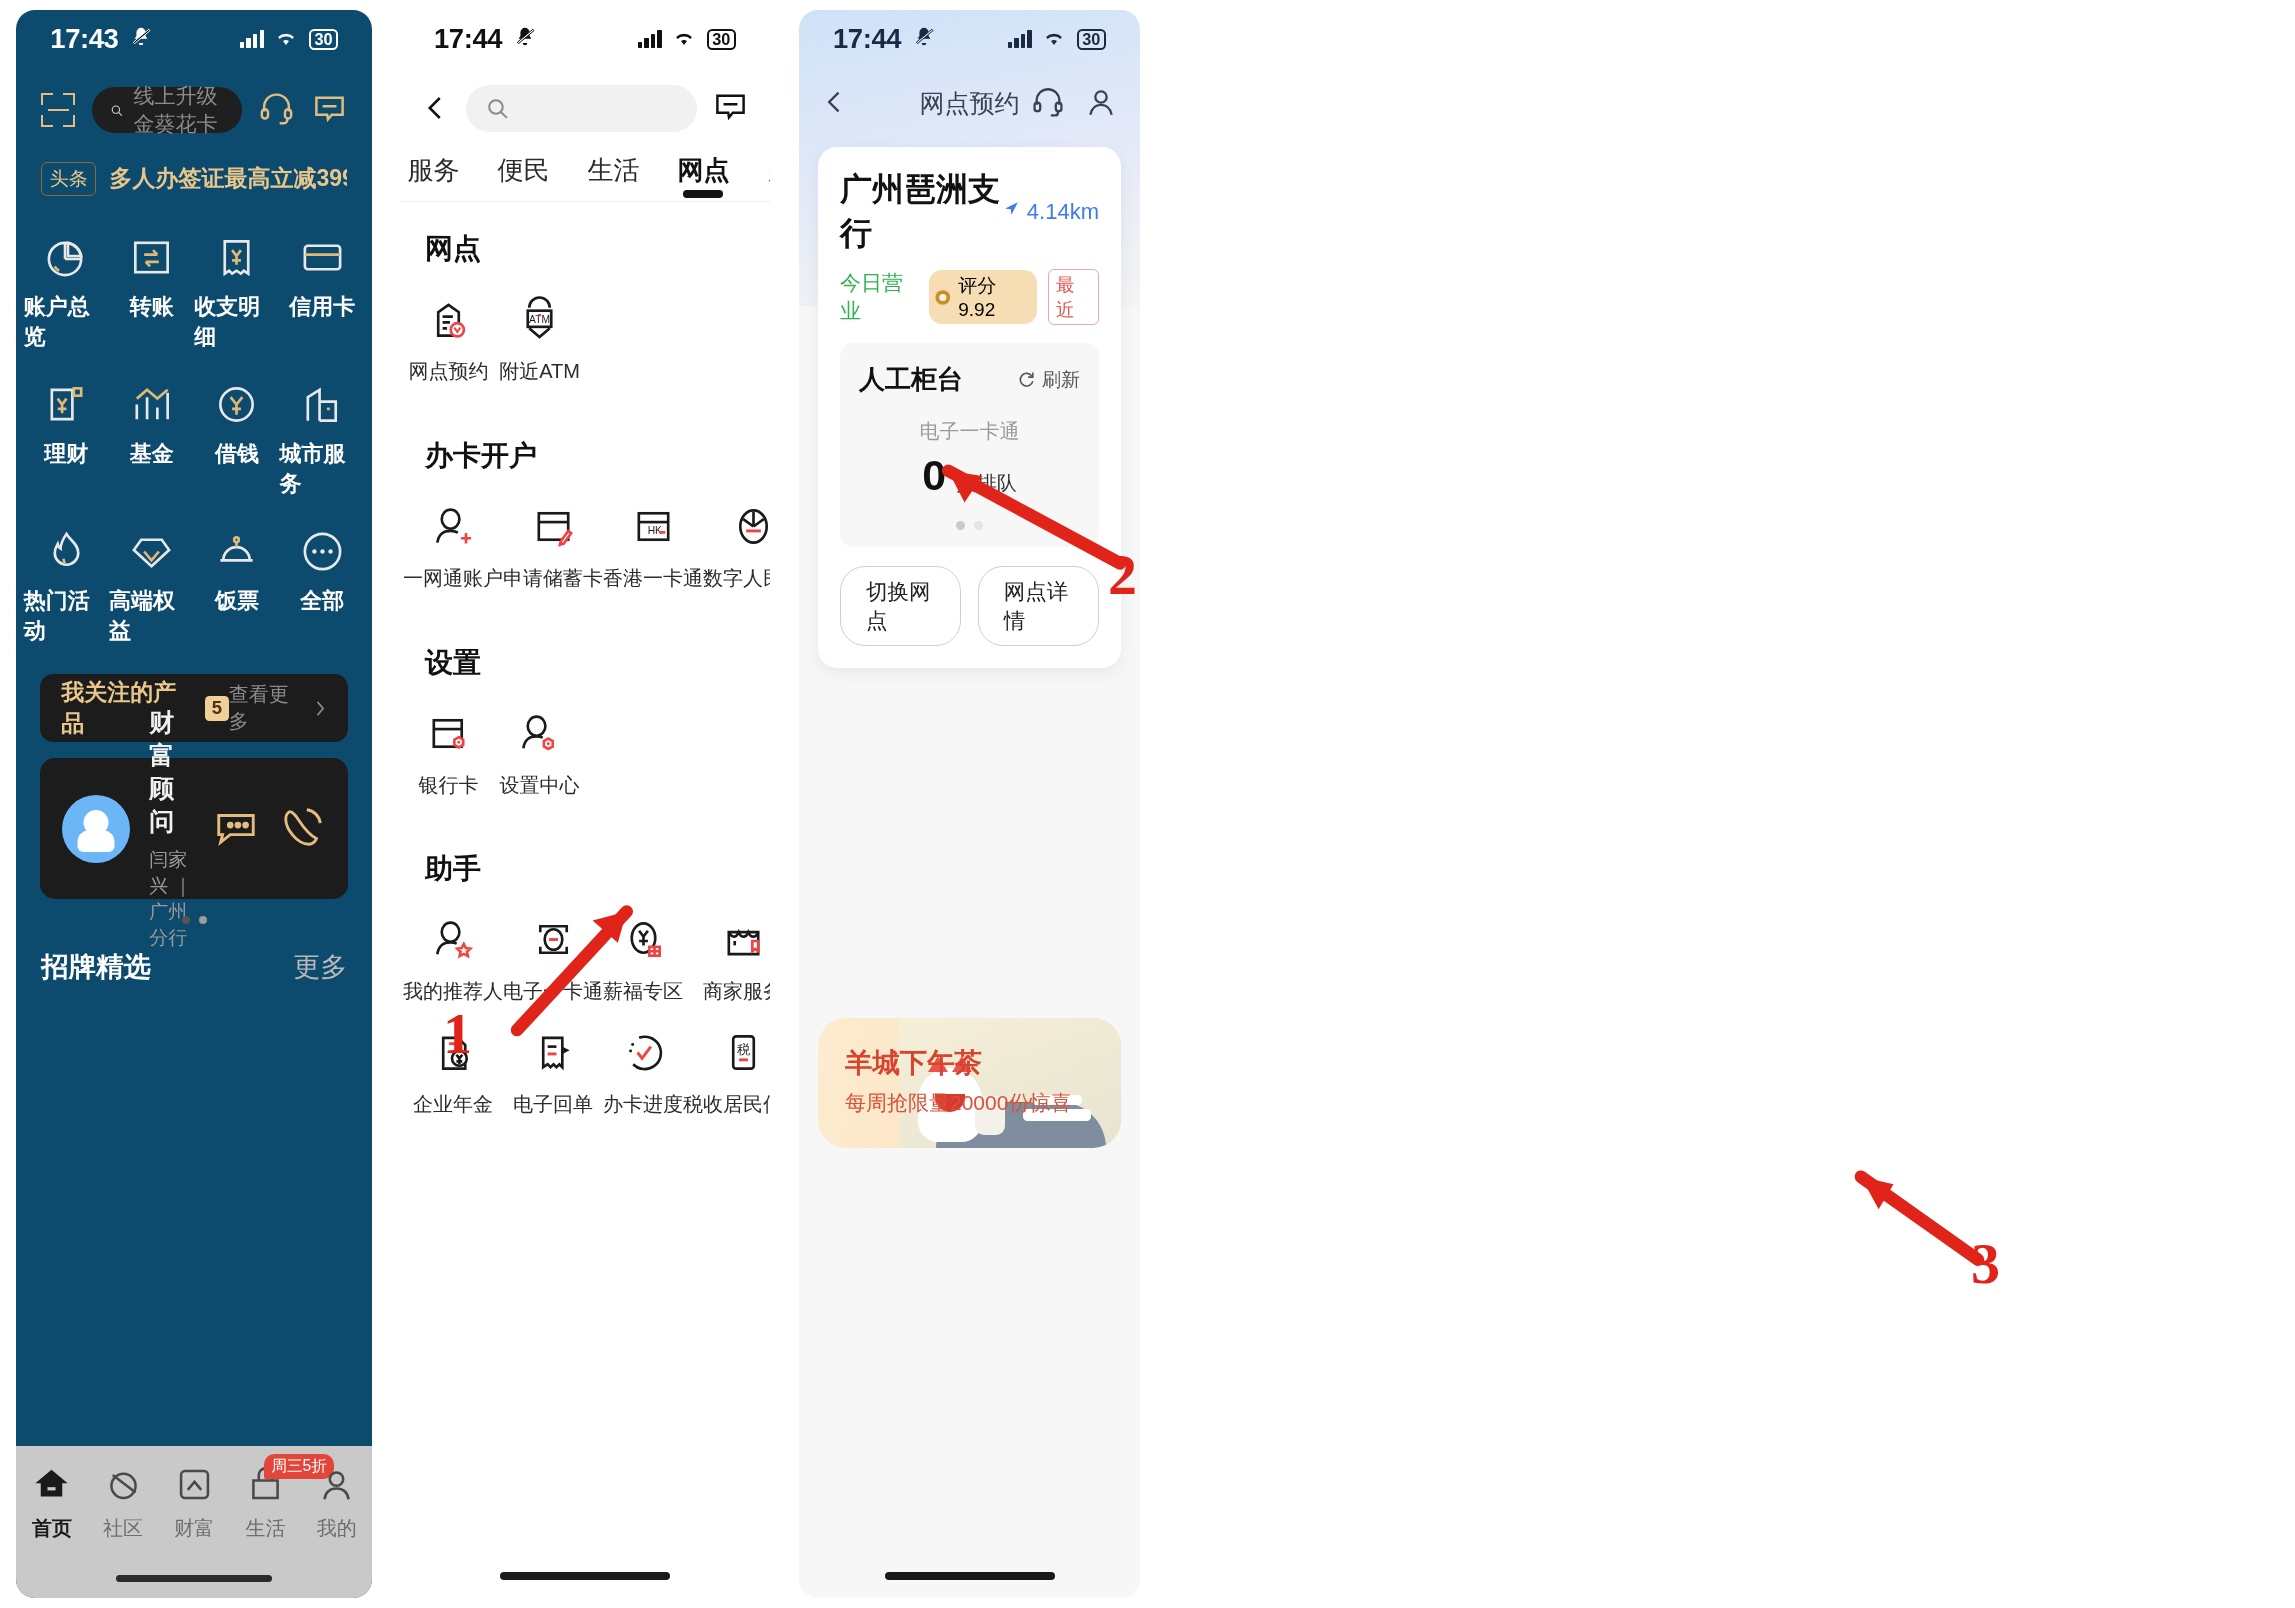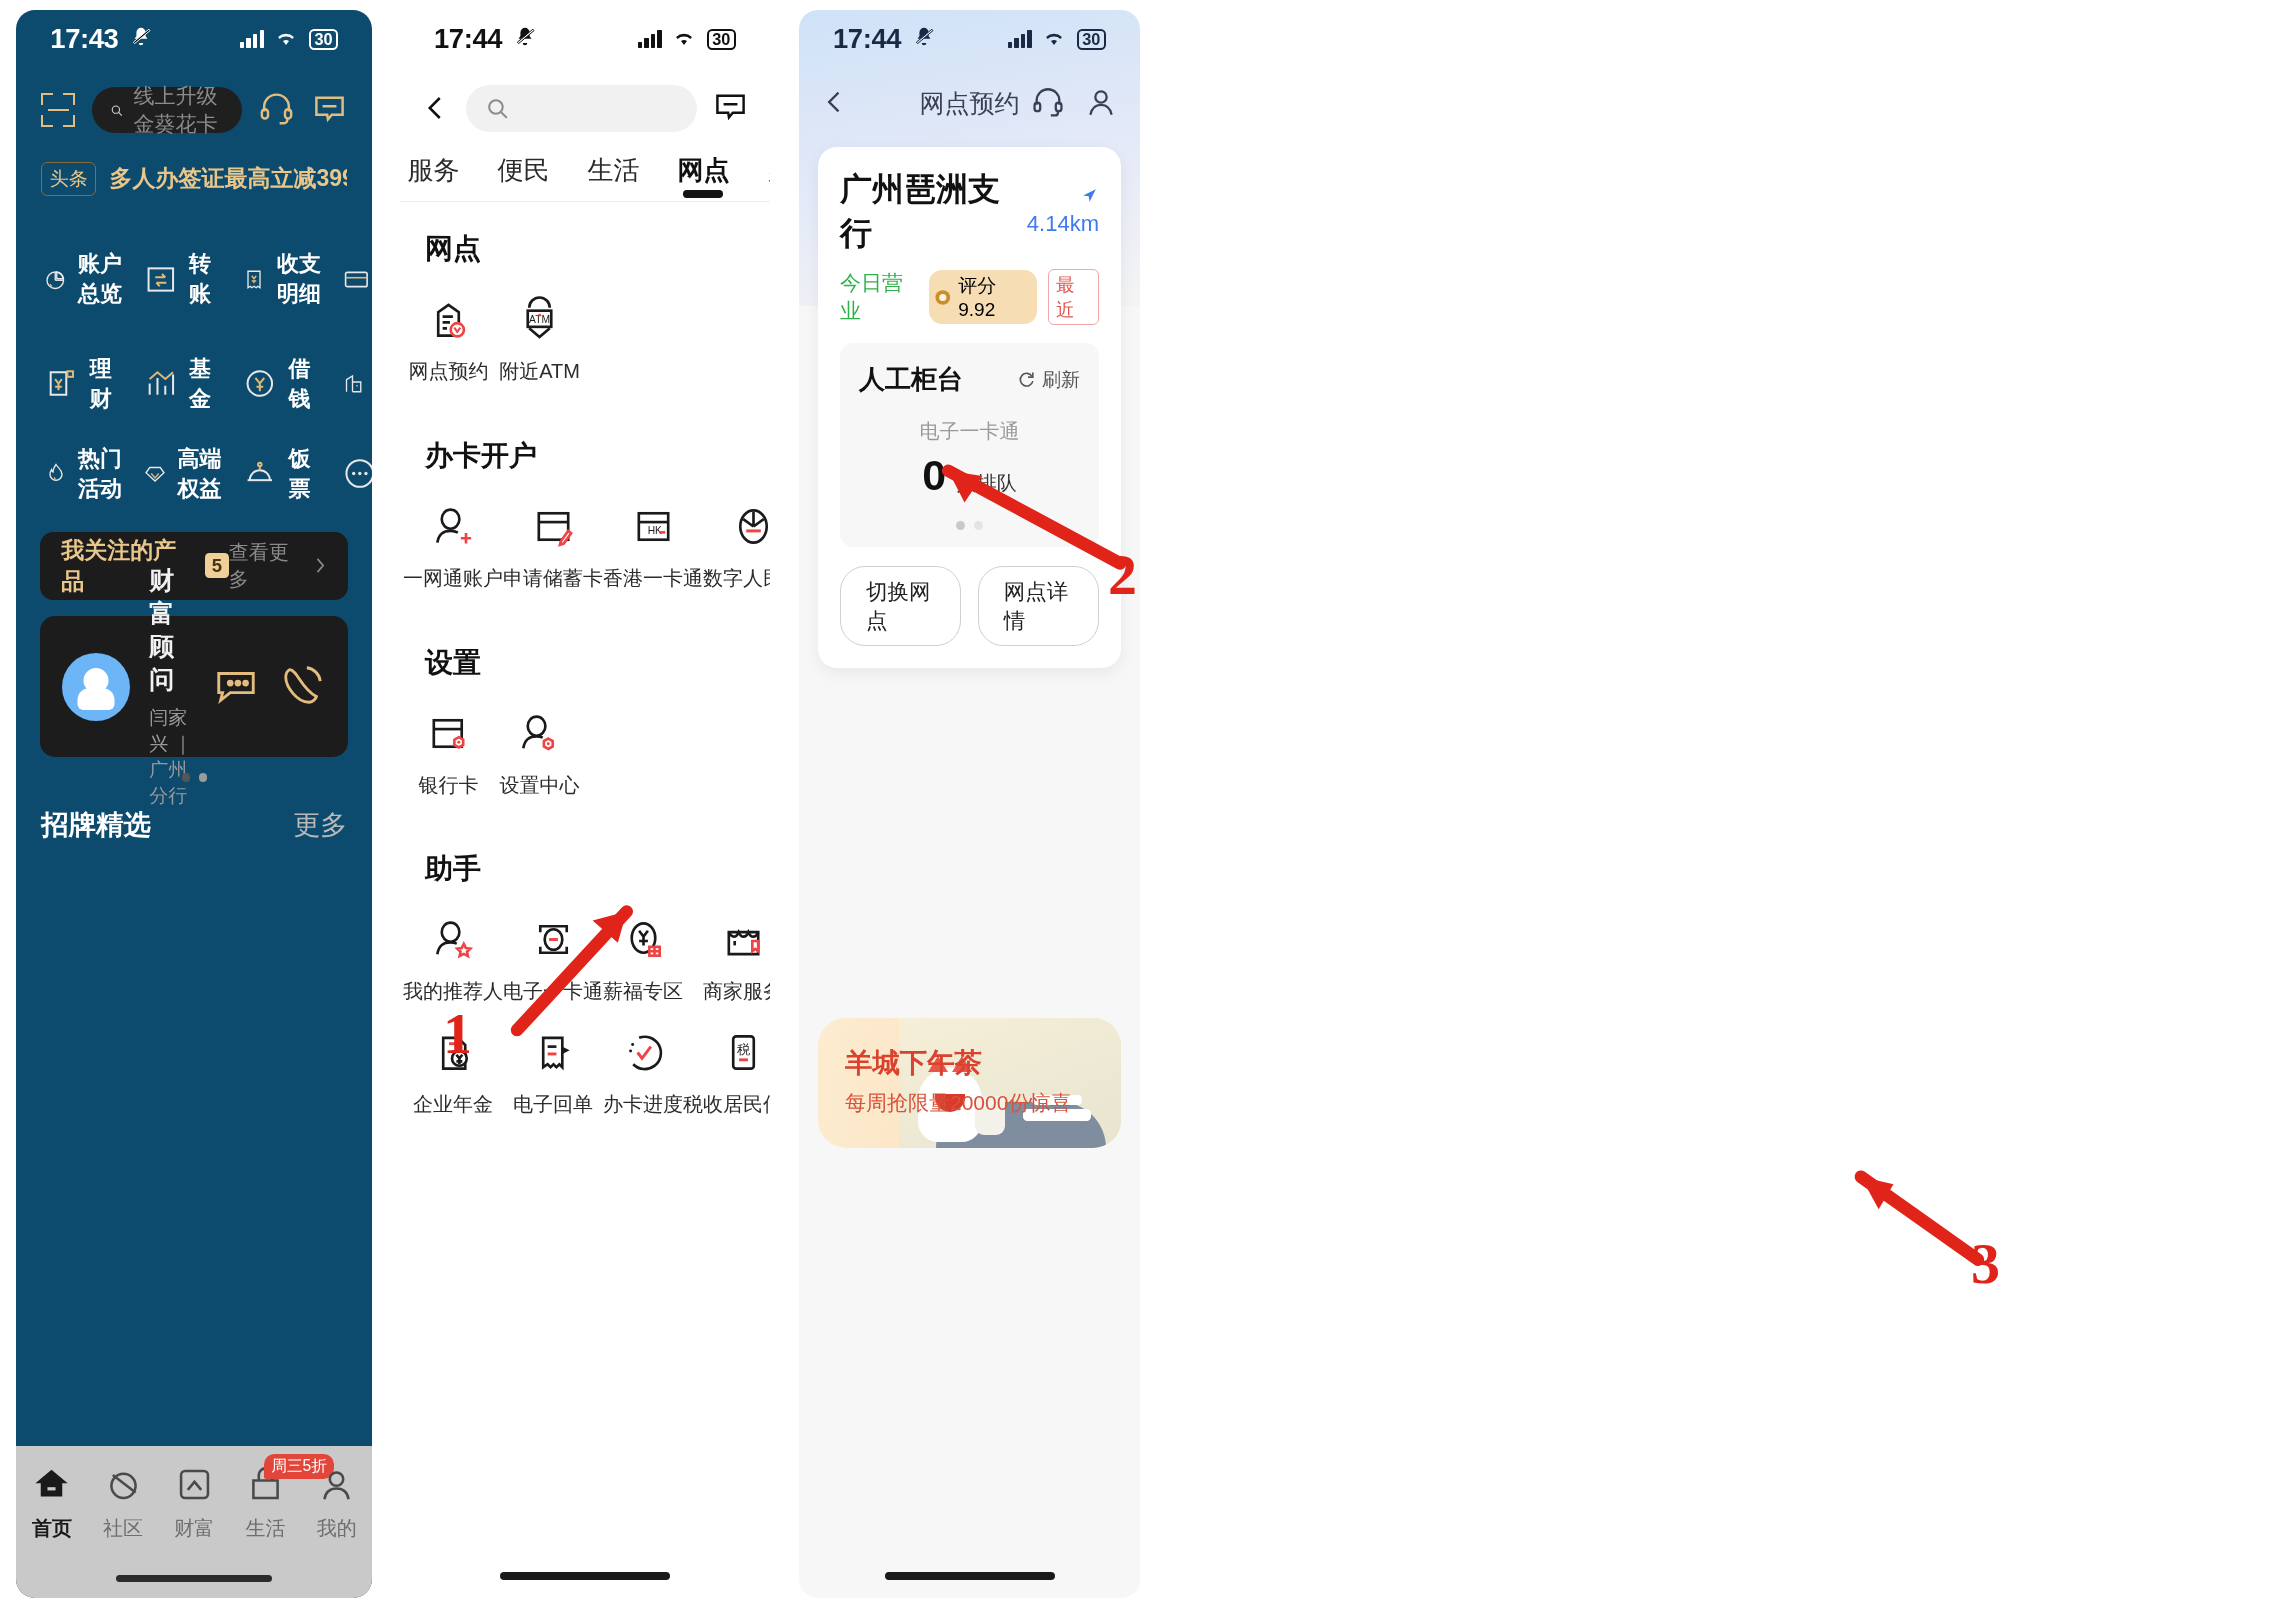--- a/index.html
+++ b/index.html
@@ -42,21 +42,21 @@
   .scan-ico b { position:absolute; left:6.7px; right:6.7px; top:15.6px; height:2.2px; background:#e4bd7e; }
   .p1-search { flex:1; height:46px; background:#1f1f1f; border-radius:23px; display:flex; align-items:center; gap:10.4px; padding:0 18px; }
   .p1-search .ph { color:#8c8c8c; font-size:21px; }
   .p1-hdicon { flex:0 0 auto; }
 
   .p1-banner { display:flex; align-items:center; gap:13.3px; padding:21px 25px 7.4px; }
   .tag-box { border:1.5px solid #8a6a37; color:#e9c68a; font-size:19px; padding:3px 7.4px; border-radius:6px; white-space:nowrap; }
   .p1-banner-txt { color:#e9c68a; font-size:23px; font-weight:bold; white-space:nowrap; overflow:hidden; }
 
   .p1-grid { display:grid; grid-template-columns:repeat(4,1fr); row-gap:7.4px; padding:22px 7.4px 3px; }
-  .p1-cell { display:flex; flex-direction:row; align-items:center; gap:10.4px; padding:9px 0 13.3px;margin-left:20px; }
+  .p1-cell { display:flex; flex-direction:column; align-items:center; gap:10.4px; padding:9px 0 13.3px; }
   .p1-cell .lbl { font-size:22px; font-weight:bold; color:#fff; }
   .ico { width:47px; height:47px; display:block; }
 
   .p1-prodcard { margin:12px 24px 0; height:68px; background:#1c1c1c; border-radius:13.3px; display:flex; align-items:center; padding:0 21px; }
   .p1-prodcard .t { color:#e9c68a; font-size:23px; font-weight:bold; }
   .p1-prodcard .cnt { background:#f0cf99; color:#4a3413; font-size:18.5px; font-weight:bold; border-radius:4.4px; padding:1.5px 6.7px; margin-left:9px; }
   .p1-prodcard .more { margin-left:auto; color:#8a8a8a; font-size:20px; display:flex; align-items:center; gap:6px; }
 
   .p1-advisor { margin:16.3px 24px 0; height:141px; background:#1c1c1c; border-radius:15px; display:flex; align-items:center; padding:0 22px; gap:19px; }
   .avatar { width:68px; height:68px; border-radius:50%; background:#6cb6f8; position:relative; flex:0 0 auto; }
@@ -102,21 +102,21 @@
   #phone3 { color:#1a1a1a; }
   .p3-bg { position:absolute; left:0; right:0; top:0; height:311px; background:linear-gradient(170deg,#cfe2f7 0%,#e3e9f8 48%,#f6f5f3 100%); }
   .p3-bg2 { position:absolute; left:0; right:0; top:296px; bottom:0; background:#f7f7f7; }
   .p3-topbar { position:relative; display:flex; align-items:center; padding:16.3px 22px 0; }
   .p3-title { position:absolute; left:0; right:0; text-align:center; font-size:25px; color:#3a3f55; }
   .p3-acts { margin-left:auto; display:flex; gap:19px; align-items:center; }
 
   .p3-card { position:relative; margin:25px 19px 0; background:#fff; border-radius:19px; padding:21px 22px 22px; box-shadow:0 4.4px 13.3px rgba(90,110,150,.10); }
   .p3-card .row1 { display:flex; align-items:center; }
   .p3-bname { font-size:32px; font-weight:bold; color:#111; }
-  .p3-dist { margin-left:auto; color:#3e7af0; font-size:22px; display:flex; align-items:flex-end; gap:6px;flex-direction:column; }
+  .p3-dist { margin-left:auto; color:#3e7af0; font-size:22px; display:flex; align-items:flex-start; gap:6px; }
   .p3-chips { display:flex; align-items:center; gap:10.4px; margin-top:13.3px; }
   .chip-open { color:#2fb24c; font-size:21px; }
   .chip-score { background:#f6ddb3; color:#000000; font-size:19px; border-radius:13px; padding:3px 9px 3px 4.4px; display:flex; align-items:center; gap:5.2px; }
   .chip-near { border:1.5px solid #f0a7a7; color:#e2564e; font-size:18.5px; border-radius:6px; padding:2.2px 7.4px; }
 
   .p3-queue { margin-top:18px; background:#f7f7f7; border-radius:13.3px; padding:19px 19px 16.3px; }
   .p3-queue .qh { display:flex; align-items:center; }
   .p3-queue .qt { font-size:26px; font-weight:bold; color:#111; }
   .p3-queue .qr { margin-left:auto; color:#555; font-size:19px; display:flex; align-items:center; gap:6px; }
   .p3-queue .cur { text-align:center; color:#9a9a9a; font-size:20px; margin-top:21px; }

